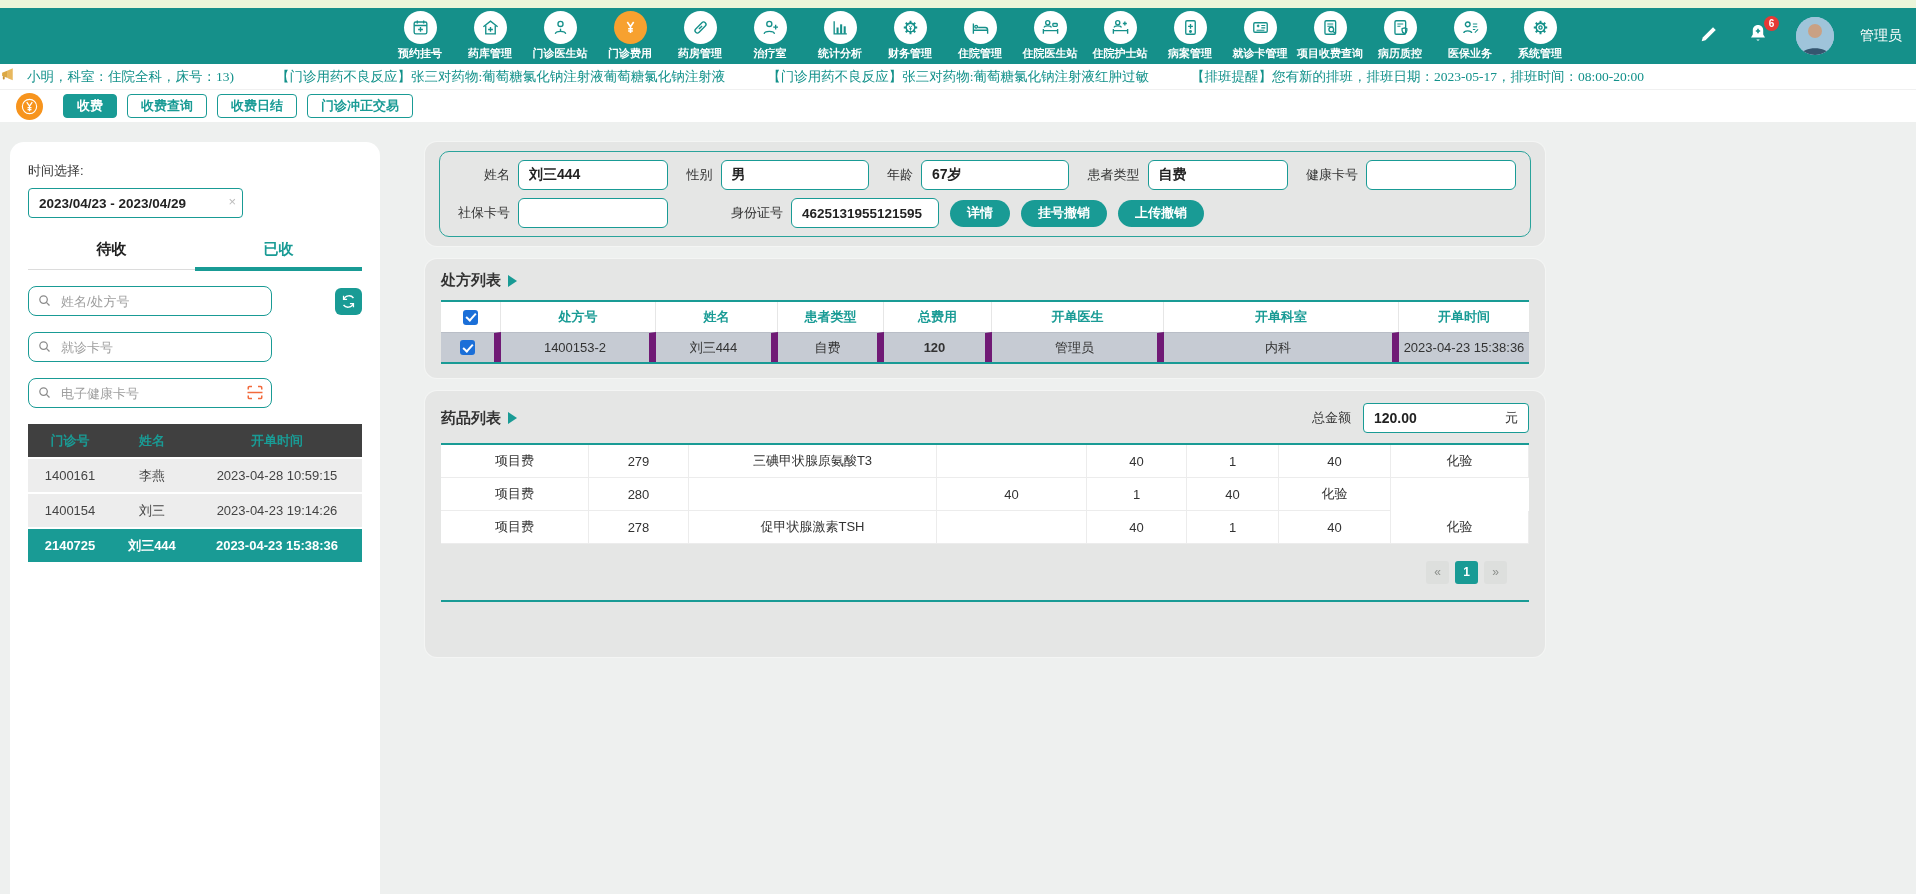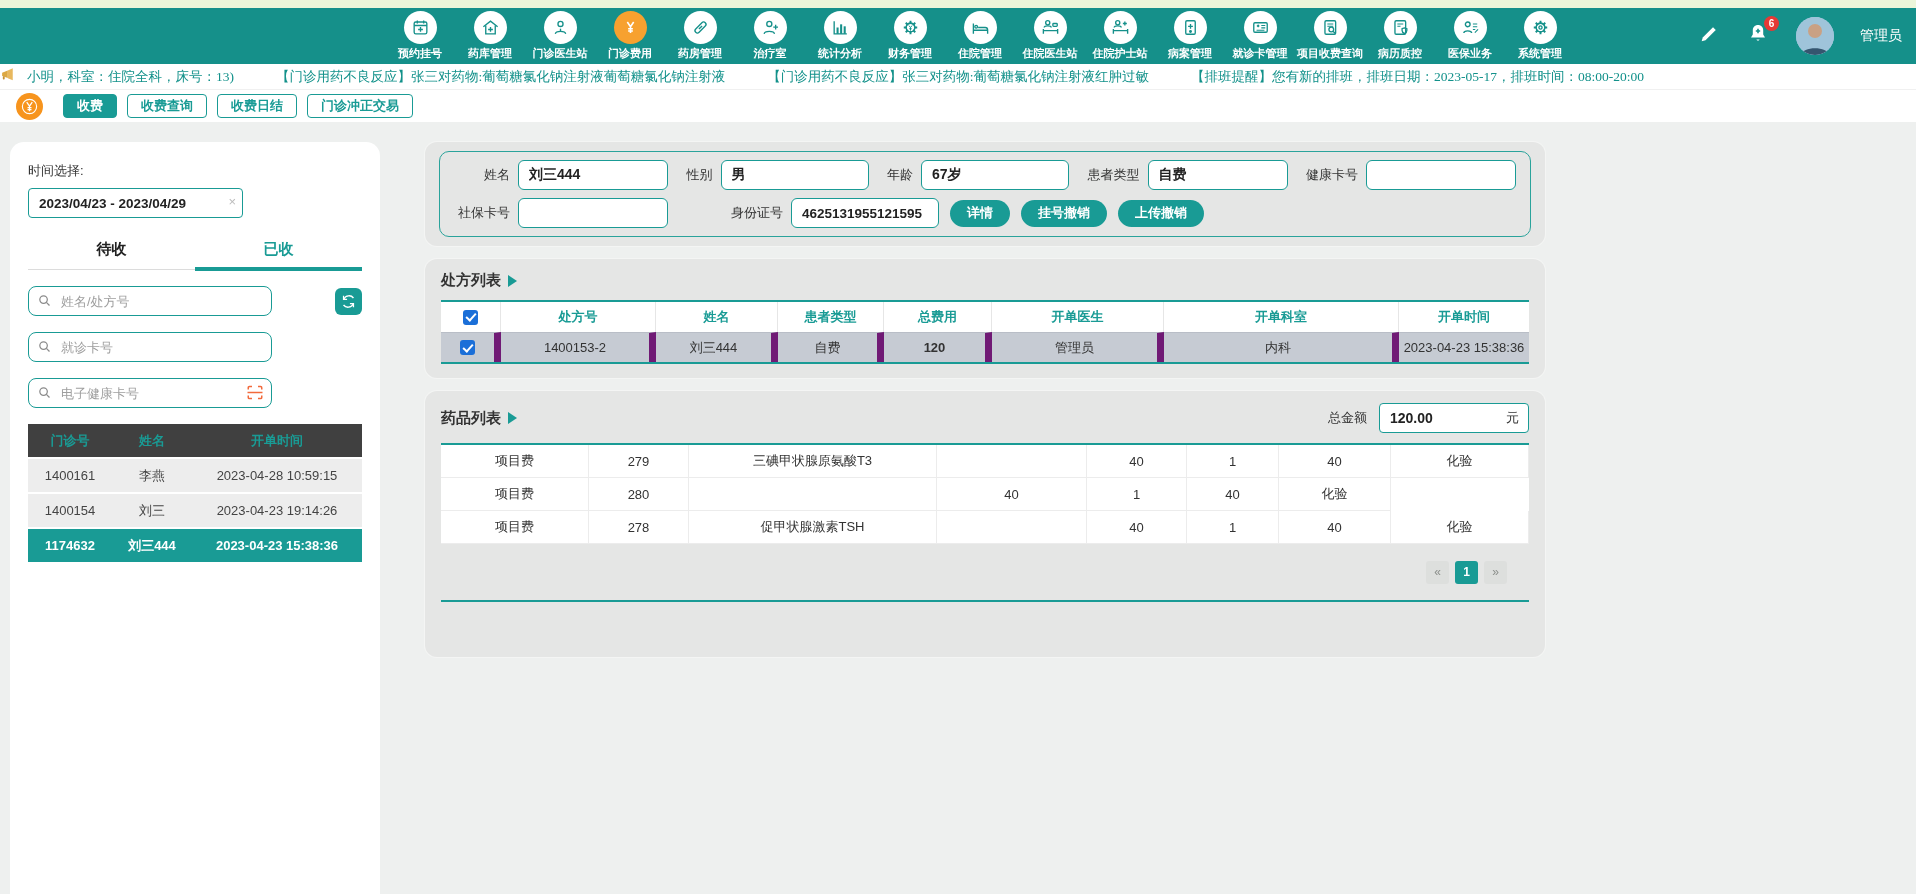--- a/index.html
+++ b/index.html
@@ -134,21 +134,21 @@
   .cell.b { font-weight:bold; }
   .cb { width:15px; height:15px; background:#1b6fd8; border-radius:3px;
     position:relative; cursor:pointer; display:inline-block; }
   .cb::after { content:""; position:absolute; left:4.5px; top:1.5px; width:4px;
     height:8px; border:solid #fff; border-width:0 2px 2px 0; transform:rotate(42deg); }
 
   .card.drugs { height:266px; }
   .drugs .card-title-row { justify-content:flex-start; }
   .total-wrap { margin-left:auto; display:flex; align-items:center; gap:12px; }
   .total-label { font-size:13px; color:#333; }
-  .total-box { width:150px; height:30px; background:#fff; border:1px solid #199b95;
+  .total-box { width:166px; height:30px; background:#fff; border:1px solid #199b95;
     border-radius:4px; display:flex; align-items:center; padding:0 10px;gap:16px; }
   .total-box input { border:none; outline:none; width:100px; font-weight:bold;
     font-size:14px; color:#222; font-family:inherit; }
   .total-unit { margin-left:auto; font-size:13px; color:#333; }
   .d-grid { display:grid; grid-template-columns:148px 100px 248px 150px 100px 92px 112px 1fr; }
   .d-grid .cell { height:33px; border-right:1px solid #ececec;
     border-bottom:1px solid #ececec; }
   .d-grid.hrow .cell { height:35px; border-bottom:1px solid #e6e6e6; }
   .tbl-footer { background:#e5e6e5; height:56px; display:flex; align-items:center;
     justify-content:flex-end; padding-right:22px; gap:6px; }
@@ -472,21 +472,21 @@
       <div class="vc">1400161</div>
       <div class="vc">李燕</div>
       <div class="vc">2023-04-28 10:59:15</div>
     </div>
           <div class="v-grid v-row">
       <div class="vc">1400154</div>
       <div class="vc">刘三</div>
       <div class="vc">2023-04-23 19:14:26</div>
     </div>
           <div class="v-grid v-row sel">
-      <div class="vc">1174632</div>
+      <div class="vc">2140725</div>
       <div class="vc">刘三444</div>
       <div class="vc">2023-04-23 15:38:36</div>
     </div>
         </div>
     </div>
   </div>
 
   <div class="right-col">
 
     <div class="card patient">

